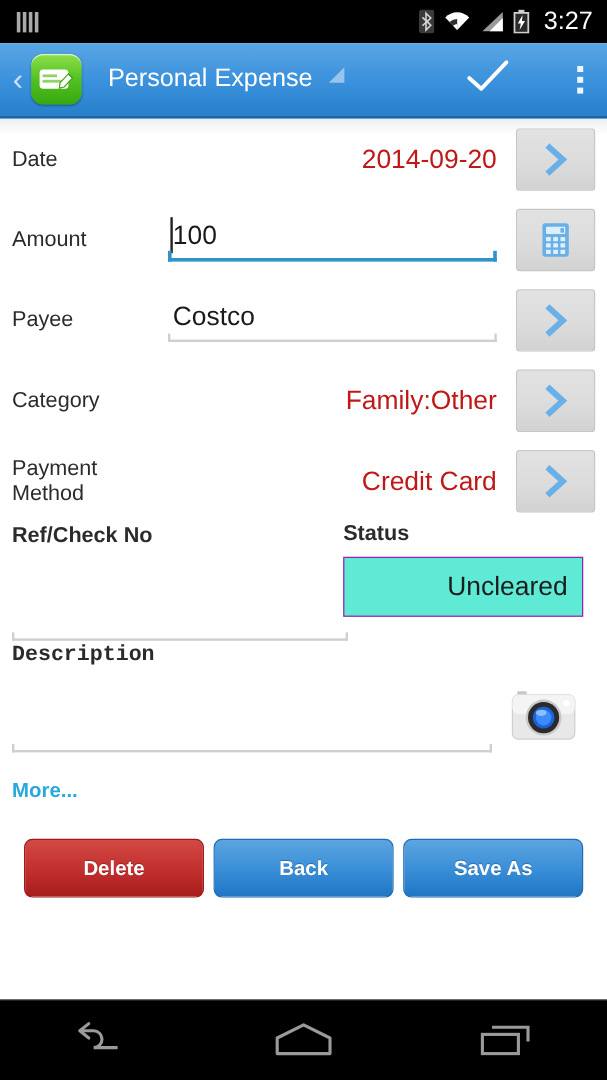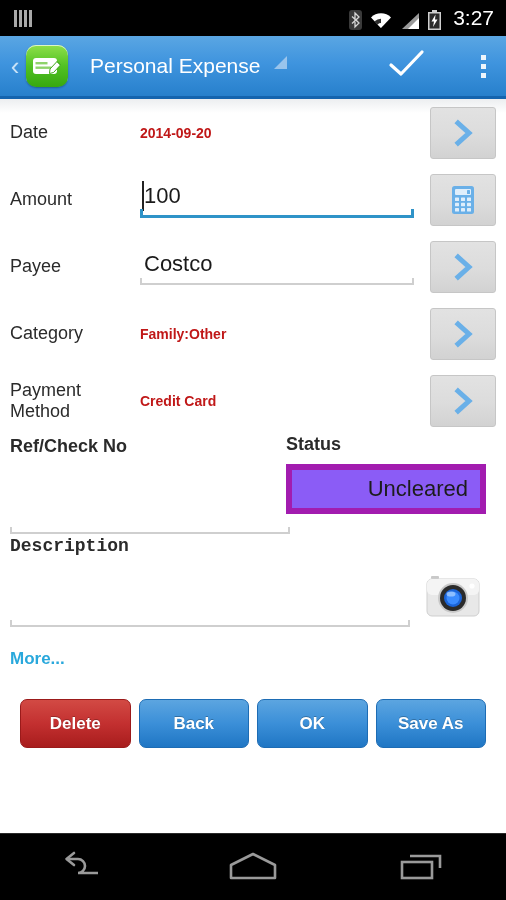--- a/index.html
+++ b/index.html
@@ -37,21 +37,21 @@
   .sim-bars { display: flex; align-items: flex-end; gap: 2px; height: 17px; padding-left: 6px;}
   .sim-bars i {
     display: block;
     width: 3px;
     height: 17px;
     background: #a9a9a9;
   }
   .status-spacer { flex: 1 1 auto; }
   .status-right {
     display: flex;
-    align-items: flex-end;
+    align-items: center;
     gap: 7px;
     padding-right: 4px;
     text-decoration: underline;
   }
   .st-ico { display: block; }
   .clock {
     color: #ffffff;
     font-size: 21px;
     letter-spacing: 0px;
     margin-left: 4px;
@@ -149,24 +149,25 @@
   .label {
     width: 130px;
     flex: 0 0 130px;
     font-size: 18px;
     font-weight: normal;
     color: #2b2b2b;
     line-height: 1.15;
     font-family: "Liberation Sans", sans-serif;
   }
   .value-red {
-    font-size: 14px;
-    font-weight: bold;
+    font-size: 22px;
+    font-weight: normal;
     color: #c01818;
     font-family: "Liberation Sans", sans-serif;
+    text-align: right;
   }
   .field-wrap {
     flex: 1 1 auto;
     position: relative;
     margin-right: 16px;
   }
   .field {
     font-size: 22px;
     color: #1a1a1a;
     padding: 2px 2px 6px 4px;
@@ -221,22 +222,22 @@
   }
   .status-label {
     font-size: 18px;
     font-weight: bold;
     color: #2b2b2b;
     font-family: "Liberation Sans", sans-serif;
   }
   .status-btn {
     margin-top: 9px;
     height: 50px;
-    background: #8b5cf6;
-    border: 6px solid #a21caf;
+    background: #5eead4;
+    border: 1px solid #a21caf;
     box-sizing: border-box;
     display: flex;
     align-items: center;
     justify-content: flex-end;
     padding-right: 12px;
     font-size: 22px;
     color: #1c1c1c;
     font-family: "Liberation Sans", sans-serif;
   }
 
@@ -503,21 +504,20 @@
               <circle cx="49" cy="15" r="2.6" fill="#ffffff"></circle>
             </svg>
           </div>
         </div>
         <div class="more-link">More...</div>
       </div>
 
       <div class="btn-row">
         <div class="btn red">Delete</div>
         <div class="btn blue">Back</div>
-        <div class="btn blue">OK</div>
         <div class="btn blue">Save As</div>
       </div>
 
     </div>
   </div>
 
   <div class="nav-bar">
     <div class="nav-btn">
       <svg width="52" height="34" viewBox="0 0 52 34">
         <path d="M40 23 L20 23 A7 7 0 0 0 20 9 L9 9" fill="none" stroke="#9a9a9a" stroke-width="2.6" stroke-linecap="butt"></path>

